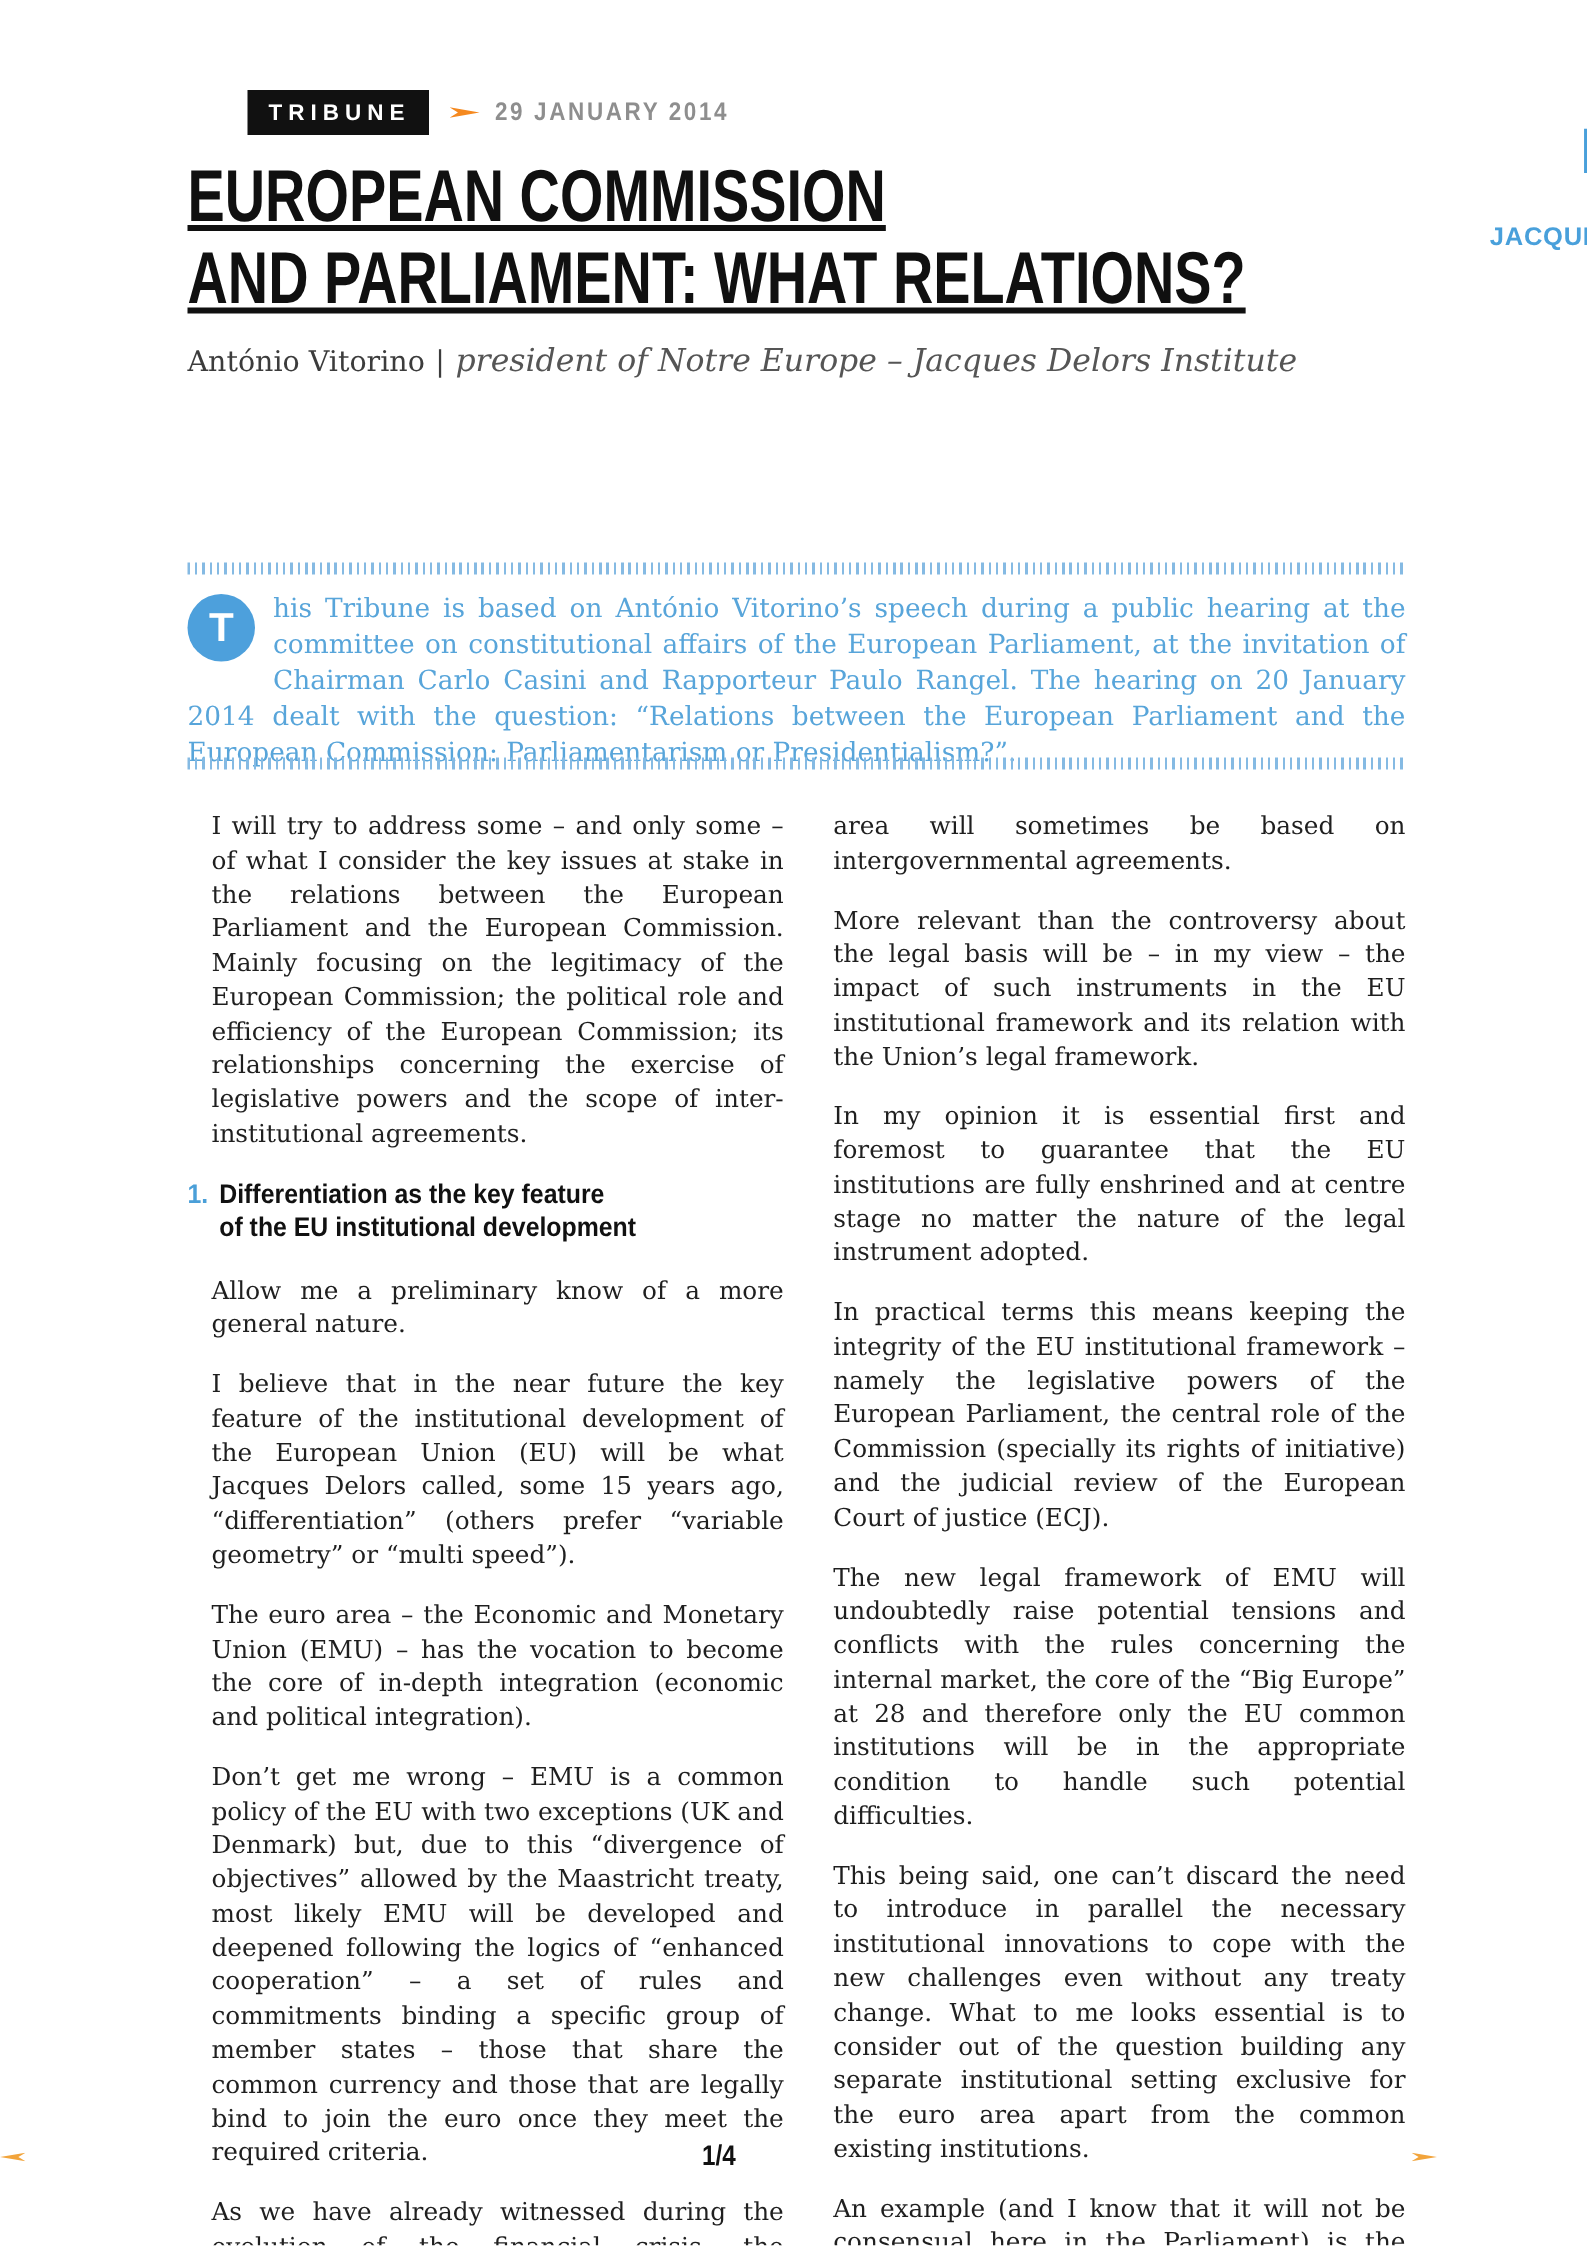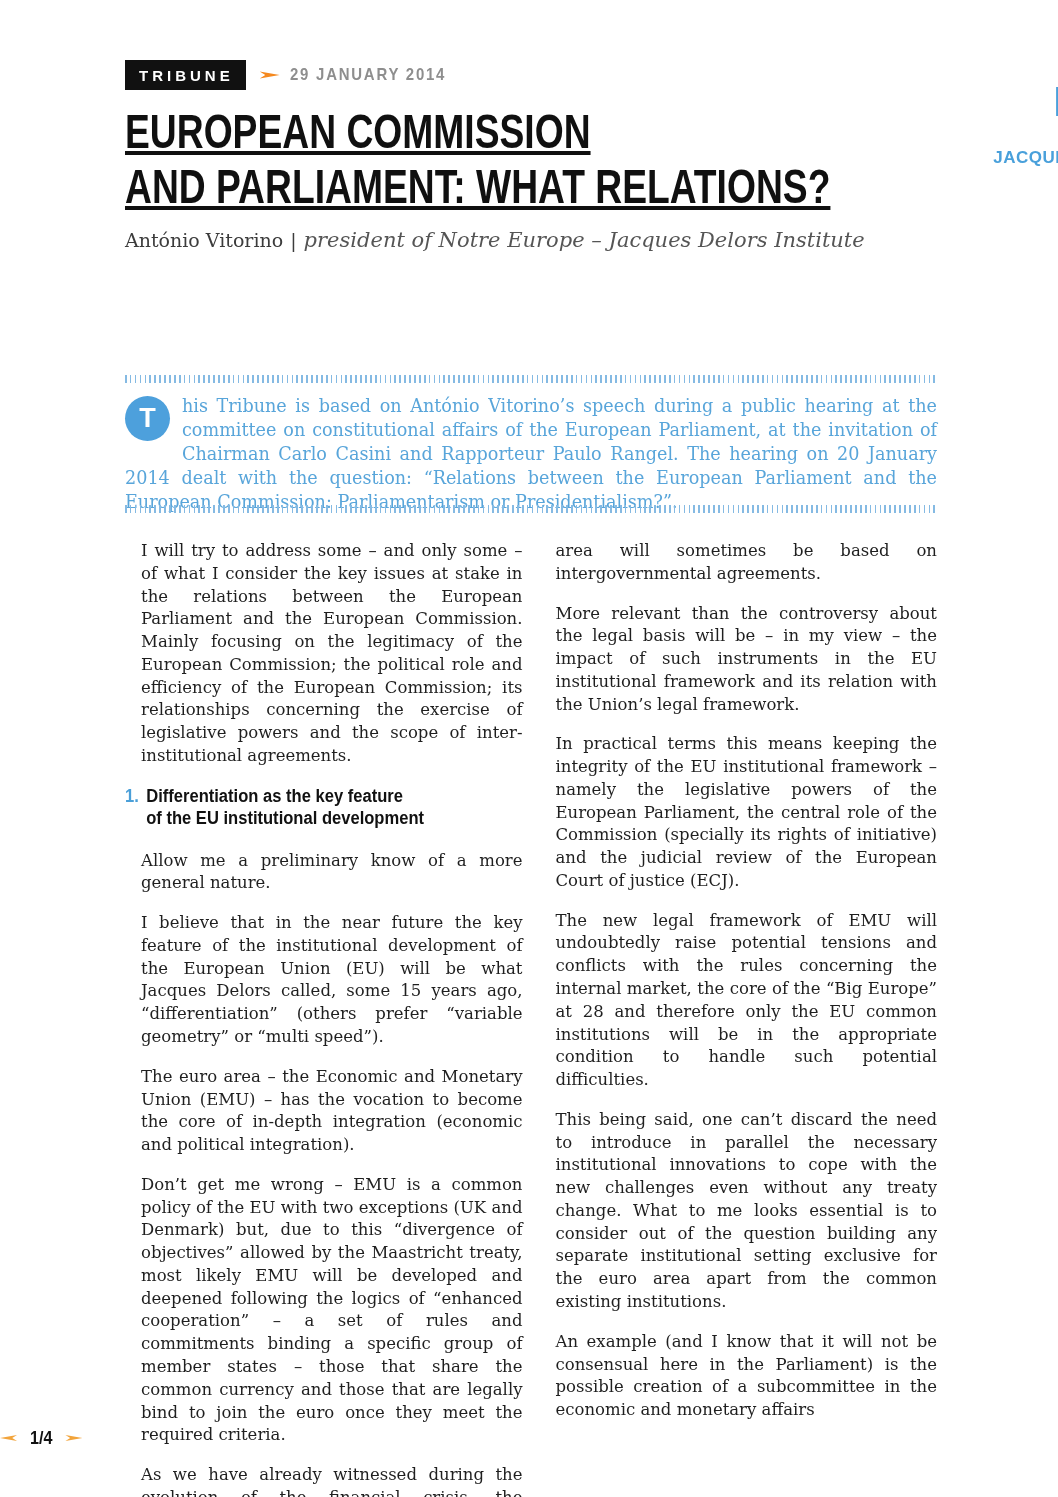--- a/index.html
+++ b/index.html
@@ -15,20 +15,21 @@
   .content { position: absolute; left: 125px; top: 0; width: 812px; }
 
   
   .header { display: flex; justify-content: space-between; align-items: flex-start; margin-top: 48px; }
   .badge-row { display: flex; align-items: center; margin-top: 12px; }
   .badge {
     background: #111111; color: #ffffff;
     font-family: "Liberation Sans", sans-serif; font-weight: bold;
     font-size: 15px; letter-spacing: 4px;
     padding: 7px 12px 6px 14px;
+    margin-left: 40px;
   }
   .date-arrow {
     width: 20px; height: 11px; background: #f5891f;
     clip-path: polygon(0 18%, 100% 50%, 0 82%, 28% 50%);
     margin-left: 14px; margin-right: 10px;
   }
   .date {
     font-family: "Liberation Sans", sans-serif; font-weight: bold;
     font-size: 17px; letter-spacing: 2px; color: #8e8e8e;
     display: inline-block; transform: scaleX(0.88); transform-origin: 0 50%;
@@ -80,21 +81,21 @@
     display: flex; gap: 8px; margin: 8px 0 20px 0;
     font-family: "Liberation Sans", sans-serif; font-weight: bold;
     font-size: 18px; line-height: 1.25; color: #111111;
     transform: scaleX(0.92); transform-origin: 0 50%;
   }
   .section-heading .num { color: #4a9fd8; }
   .section-heading .ht { display: block; white-space: nowrap; }
 
   
   .footer { position: absolute; bottom: 48px; left: 0; width: 958px;
-            display: flex; align-items: center; justify-content: flex-start; gap: 11px; }
+            display: flex; align-items: center; justify-content: space-between; gap: 11px; }
   .pg-arrow { width: 17px; height: 9px; background: #f2a43b; }
   .pg-left  { clip-path: polygon(100% 18%, 0 50%, 100% 82%, 72% 50%); }
   .pg-right { clip-path: polygon(0 18%, 100% 50%, 0 82%, 28% 50%); }
   .pg-num { font-family: "Liberation Sans", sans-serif; font-weight: bold; font-size: 19px; color: #111;
             display: inline-block; transform: scaleX(0.85); }
 </style>
 </head>
 <body>
 
 <div class="page">
@@ -144,20 +145,21 @@
         </div>
         <p>Allow me a preliminary know of a more general nature.</p>
         <p>I believe that in the near future the key feature of the institutional development of the European Union (EU) will be what Jacques Delors called, some 15 years ago, “differentiation” (others prefer “variable geometry” or “multi speed”).</p>
         <p>The euro area – the Economic and Monetary Union (EMU) – has the vocation to become the core of in-depth integration (economic and political integration).</p>
         <p>Don’t get me wrong – EMU is a common policy of the EU with two exceptions (UK and Denmark) but, due to this “divergence of objectives” allowed by the Maastricht treaty, most likely EMU will be developed and deepened following the logics of “enhanced cooperation” – a set of rules and commitments binding a specific group of member states – those that share the common currency and those that are legally bind to join the euro once they meet the required criteria.</p>
         <p>As we have already witnessed during the evolution of the financial crisis, the deepening of economic, budgetary, fiscal and monetary integration in the euro</p>
       </div>
       <div class="col">
         <p>area will sometimes be based on intergovernmental agreements.</p>
         <p>More relevant than the controversy about the legal basis will be – in my view – the impact of such instruments in the EU institutional framework and its relation with the Union’s legal framework.</p>
+        <p>In my opinion it is essential first and foremost to guarantee that the EU institutions are fully enshrined and at centre stage no matter the nature of the legal instrument adopted.</p>
         <p>In practical terms this means keeping the integrity of the EU institutional framework – namely the legislative powers of the European Parliament, the central role of the Commission (specially its rights of initiative) and the judicial review of the European Court of justice (ECJ).</p>
         <p>The new legal framework of EMU will undoubtedly raise potential tensions and conflicts with the rules concerning the internal market, the core of the “Big Europe” at 28 and therefore only the EU common institutions will be in the appropriate condition to handle such potential difficulties.</p>
         <p>This being said, one can’t discard the need to introduce in parallel the necessary institutional innovations to cope with the new challenges even without any treaty change. What to me looks essential is to consider out of the question building any separate institutional setting exclusive for the euro area apart from the common existing institutions.</p>
         <p>An example (and I know that it will not be consensual here in the Parliament) is the possible creation of a subcommittee in the economic and monetary affairs</p>
       </div>
     </div>
 
   </div>
 
   <div class="footer">

